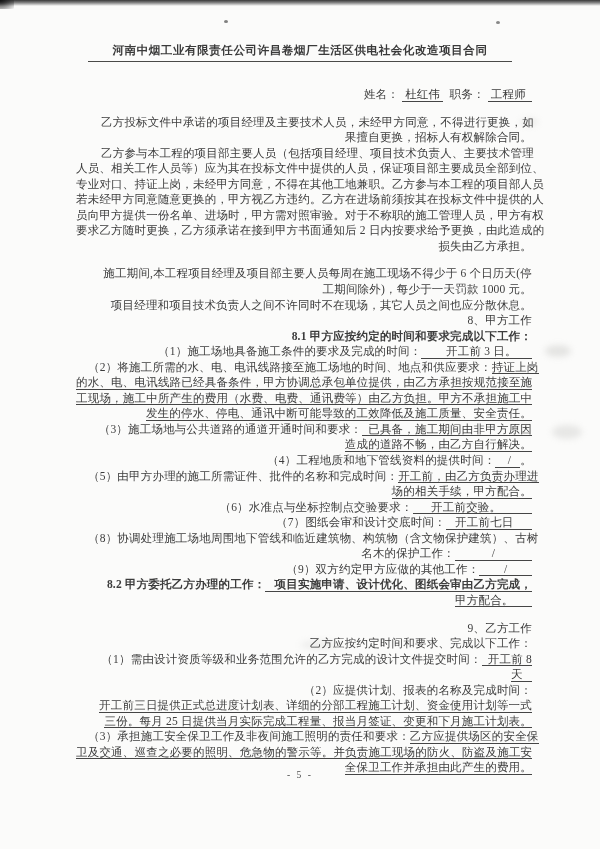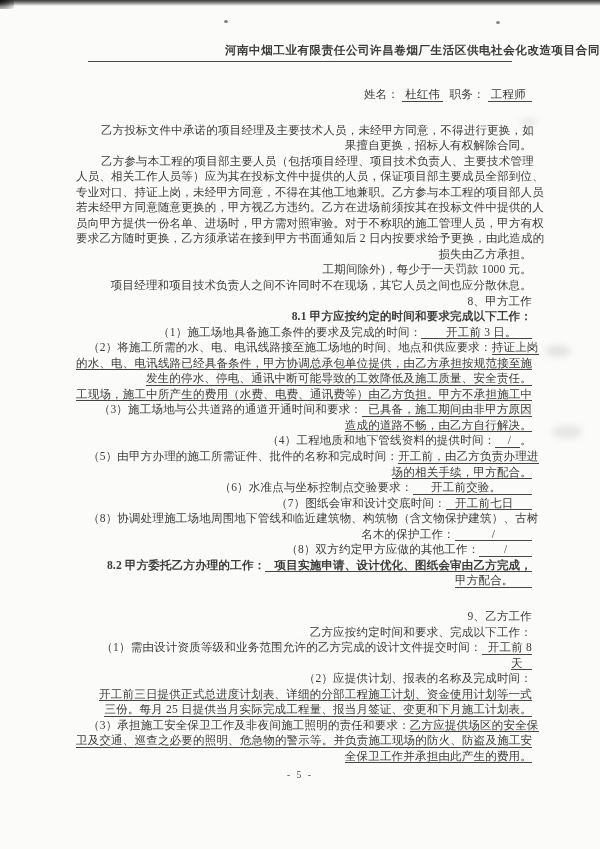--- a/index.html
+++ b/index.html
@@ -24,39 +24,39 @@
   .speck{position:absolute;background:#555;border-radius:50%;}
   .sp1{left:224px;top:20px;width:4px;height:3px;opacity:.75;}
   .sp2{left:496px;top:21px;width:4px;height:3px;opacity:.7;}
   .smudge{position:absolute;border-radius:50%;filter:blur(3px);background:#b9b9b6;}
   .sm1{left:545px;top:345px;width:26px;height:12px;opacity:.35;}
   .sm2{left:552px;top:425px;width:30px;height:14px;opacity:.3;}
   .sm3{left:520px;top:118px;width:18px;height:8px;opacity:.25;}
   .sm4{left:300px;top:640px;width:40px;height:10px;opacity:.18;}
 
   
-  .header{position:absolute;top:40px;left:0;width:600px;text-align:right;}
+  .header{position:absolute;top:40px;left:0;width:600px;text-align:center;}
   .doc-title{
     font-size:11.5px;font-weight:700;letter-spacing:.6px;color:#3a3a3a;
     white-space:pre;
   }
   .header-rule{
     margin:3px auto 0 auto;width:424px;height:0;
     border-top:1.6px solid #4a4a48;
   }
 
   
   .doc{
     position:absolute;left:76px;top:87px;width:456px;
     font-size:11.5px;line-height:15.55px;color:#3c3c3c;
     letter-spacing:.2px;
     text-align:right;
   }
   .line{white-space:pre;height:15.55px;overflow:visible;}
-  .line.gap{margin-top:20px;}
+  .line.gap{margin-top:12px;}
   .in-1{padding-left:12px;}
   .in-15{padding-left:18px;font-weight:bold;}
   .in-2{padding-left:25px;}
   .u{
     border-bottom:1px solid #454545;
     padding-bottom:.5px;
   }
 
   
   .footer{
@@ -85,39 +85,40 @@
     <div class="line in-2"><span>姓名： </span><span class="u"> 杜红伟 </span><span>  职务： </span><span class="u"> 工程师  </span></div>
     <div class="line in-2 gap"><span>乙方投标文件中承诺的项目经理及主要技术人员，未经甲方同意，不得进行更换，如</span></div>
     <div class="line"><span>果擅自更换，招标人有权解除合同。</span></div>
     <div class="line in-2"><span>乙方参与本工程的项目部主要人员（包括项目经理、项目技术负责人、主要技术管理</span></div>
     <div class="line"><span>人员、相关工作人员等）应为其在投标文件中提供的人员，保证项目部主要成员全部到位、</span></div>
     <div class="line"><span>专业对口、持证上岗，未经甲方同意，不得在其他工地兼职。乙方参与本工程的项目部人员</span></div>
     <div class="line"><span>若未经甲方同意随意更换的，甲方视乙方违约。乙方在进场前须按其在投标文件中提供的人</span></div>
     <div class="line"><span>员向甲方提供一份名单、进场时，甲方需对照审验。对于不称职的施工管理人员，甲方有权</span></div>
     <div class="line"><span>要求乙方随时更换，乙方须承诺在接到甲方书面通知后 2 日内按要求给予更换，由此造成的</span></div>
     <div class="line"><span>损失由乙方承担。</span></div>
+    <div class="line in-2 gap"><span>施工期间,本工程项目经理及项目部主要人员每周在施工现场不得少于 6 个日历天(停</span></div>
     <div class="line"><span>工期间除外)，每少于一天罚款 1000 元。</span></div>
     <div class="line"><span>项目经理和项目技术负责人之间不许同时不在现场，其它人员之间也应分散休息。</span></div>
     <div class="line"><span>8、甲方工作</span></div>
     <div class="line in-15"><span>8.1 甲方应按约定的时间和要求完成以下工作：</span></div>
     <div class="line in-1"><span>（1）施工场地具备施工条件的要求及完成的时间：</span><span class="u">        开工前 3 日。     </span></div>
     <div class="line in-1"><span>（2）将施工所需的水、电、电讯线路接至施工场地的时间、地点和供应要求：</span><span class="u">持证上岗</span></div>
     <div class="line"><span class="u">的水、电、电讯线路已经具备条件，甲方协调总承包单位提供，由乙方承担按规范接至施</span></div>
+    <div class="line"><span class="u">工现场，施工中所产生的费用（水费、电费、通讯费等）由乙方负担。甲方不承担施工中</span></div>
     <div class="line"><span class="u">发生的停水、停电、通讯中断可能导致的工效降低及施工质量、安全责任。</span></div>
-    <div class="line"><span class="u">工现场，施工中所产生的费用（水费、电费、通讯费等）由乙方负担。甲方不承担施工中</span></div>
     <div class="line in-1"><span>（3）施工场地与公共道路的通道开通时间和要求：</span><span class="u">  已具备，施工期间由非甲方原因</span></div>
     <div class="line"><span class="u">造成的道路不畅，由乙方自行解决。</span></div>
     <div class="line in-1"><span>（4）工程地质和地下管线资料的提供时间：</span><span class="u">    /   </span><span>。</span></div>
     <div class="line in-1"><span>（5）由甲方办理的施工所需证件、批件的名称和完成时间：</span><span class="u">开工前，由乙方负责办理进</span></div>
     <div class="line"><span class="u">场的相关手续，甲方配合。</span></div>
     <div class="line in-1"><span>（6）水准点与坐标控制点交验要求：</span><span class="u">      开工前交验。          </span></div>
     <div class="line in-1"><span>（7）图纸会审和设计交底时间：</span><span class="u">   开工前七日      </span></div>
     <div class="line in-1"><span>（8）协调处理施工场地周围地下管线和临近建筑物、构筑物（含文物保护建筑）、古树</span></div>
     <div class="line"><span>名木的保护工作：</span><span class="u">            /            </span></div>
-    <div class="line in-1"><span>（8）双方约定甲方应做的其他工作：</span><span class="u">        /        </span></div>
+    <div class="line in-1"><span>（9）双方约定甲方应做的其他工作：</span><span class="u">        /        </span></div>
     <div class="line in-15"><span>8.2 甲方委托乙方办理的工作：</span><span class="u">   项目实施申请、设计优化、图纸会审由乙方完成，</span></div>
     <div class="line"><span class="u">甲方配合。      </span></div>
     <div class="line gap"><span>9、乙方工作</span></div>
     <div class="line in-2"><span>乙方应按约定时间和要求、完成以下工作：</span></div>
     <div class="line in-1"><span>（1）需由设计资质等级和业务范围允许的乙方完成的设计文件提交时间：</span><span class="u">  开工前 8</span></div>
     <div class="line"><span class="u">天   </span></div>
     <div class="line in-1"><span>（2）应提供计划、报表的名称及完成时间：</span></div>
     <div class="line in-1"><span class="u">开工前三日提供正式总进度计划表、详细的分部工程施工计划、资金使用计划等一式</span></div>
     <div class="line"><span class="u">三份。每月 25 日提供当月实际完成工程量、报当月签证、变更和下月施工计划表。</span></div>
     <div class="line in-1"><span>（3）承担施工安全保卫工作及非夜间施工照明的责任和要求：</span><span class="u">乙方应提供场区的安全保</span></div>

